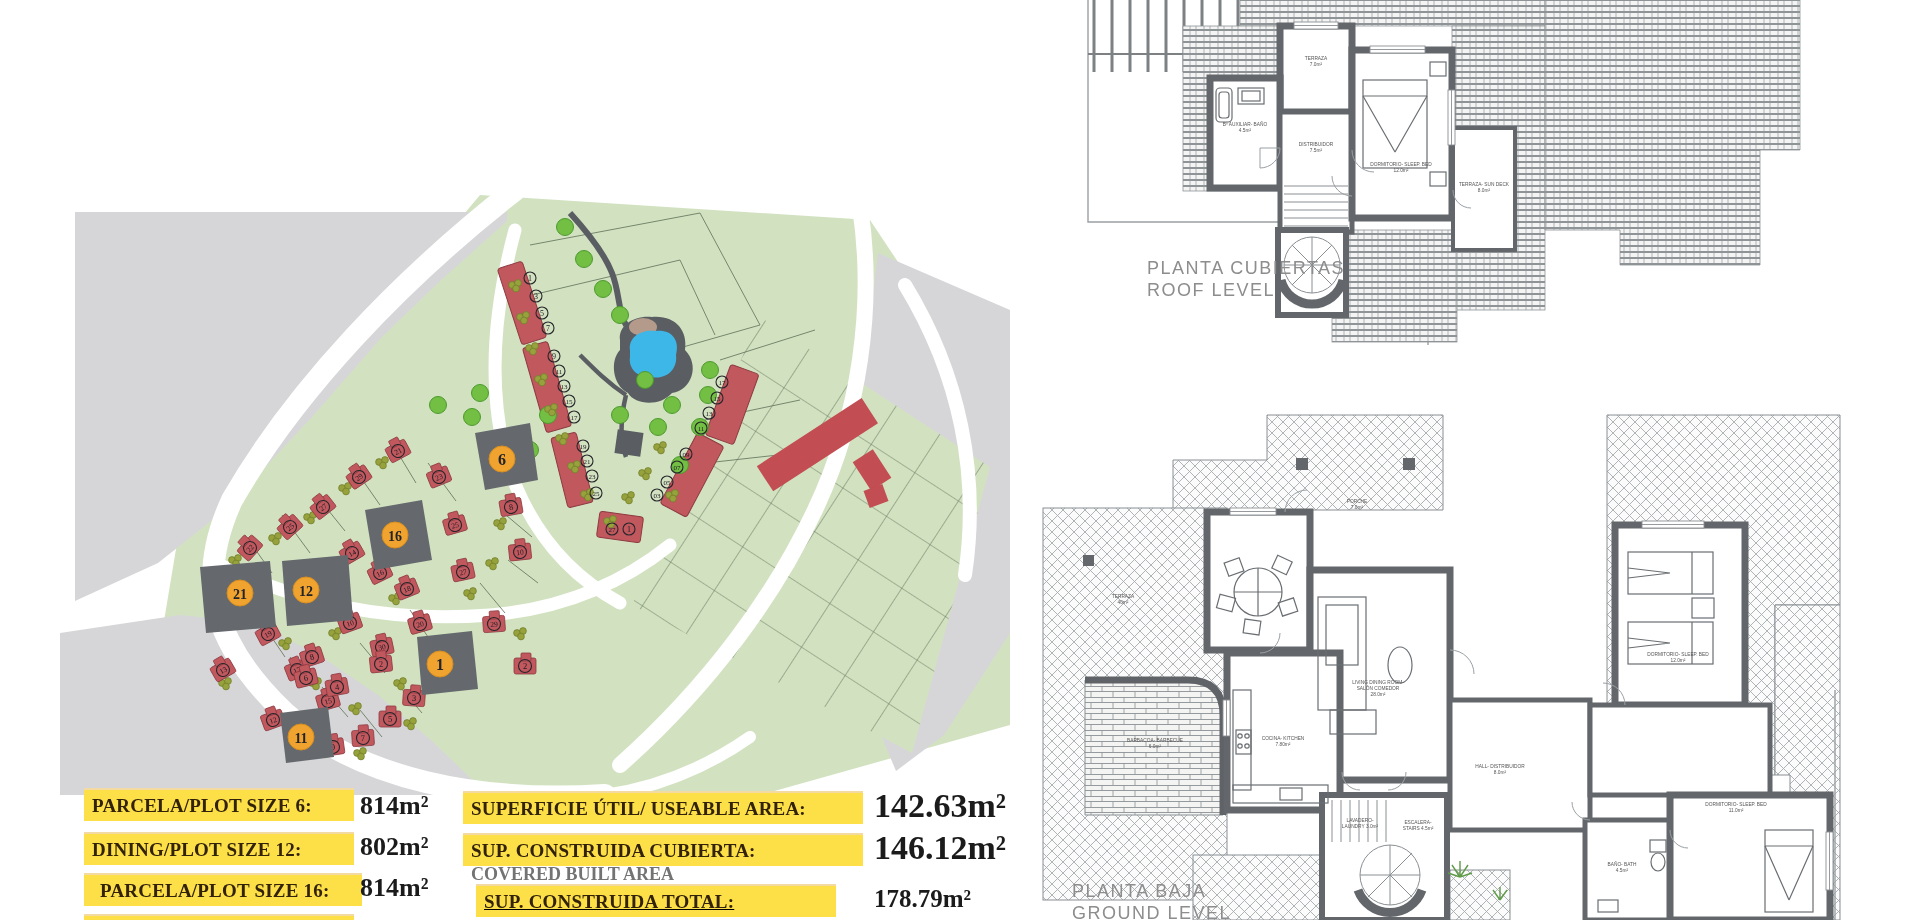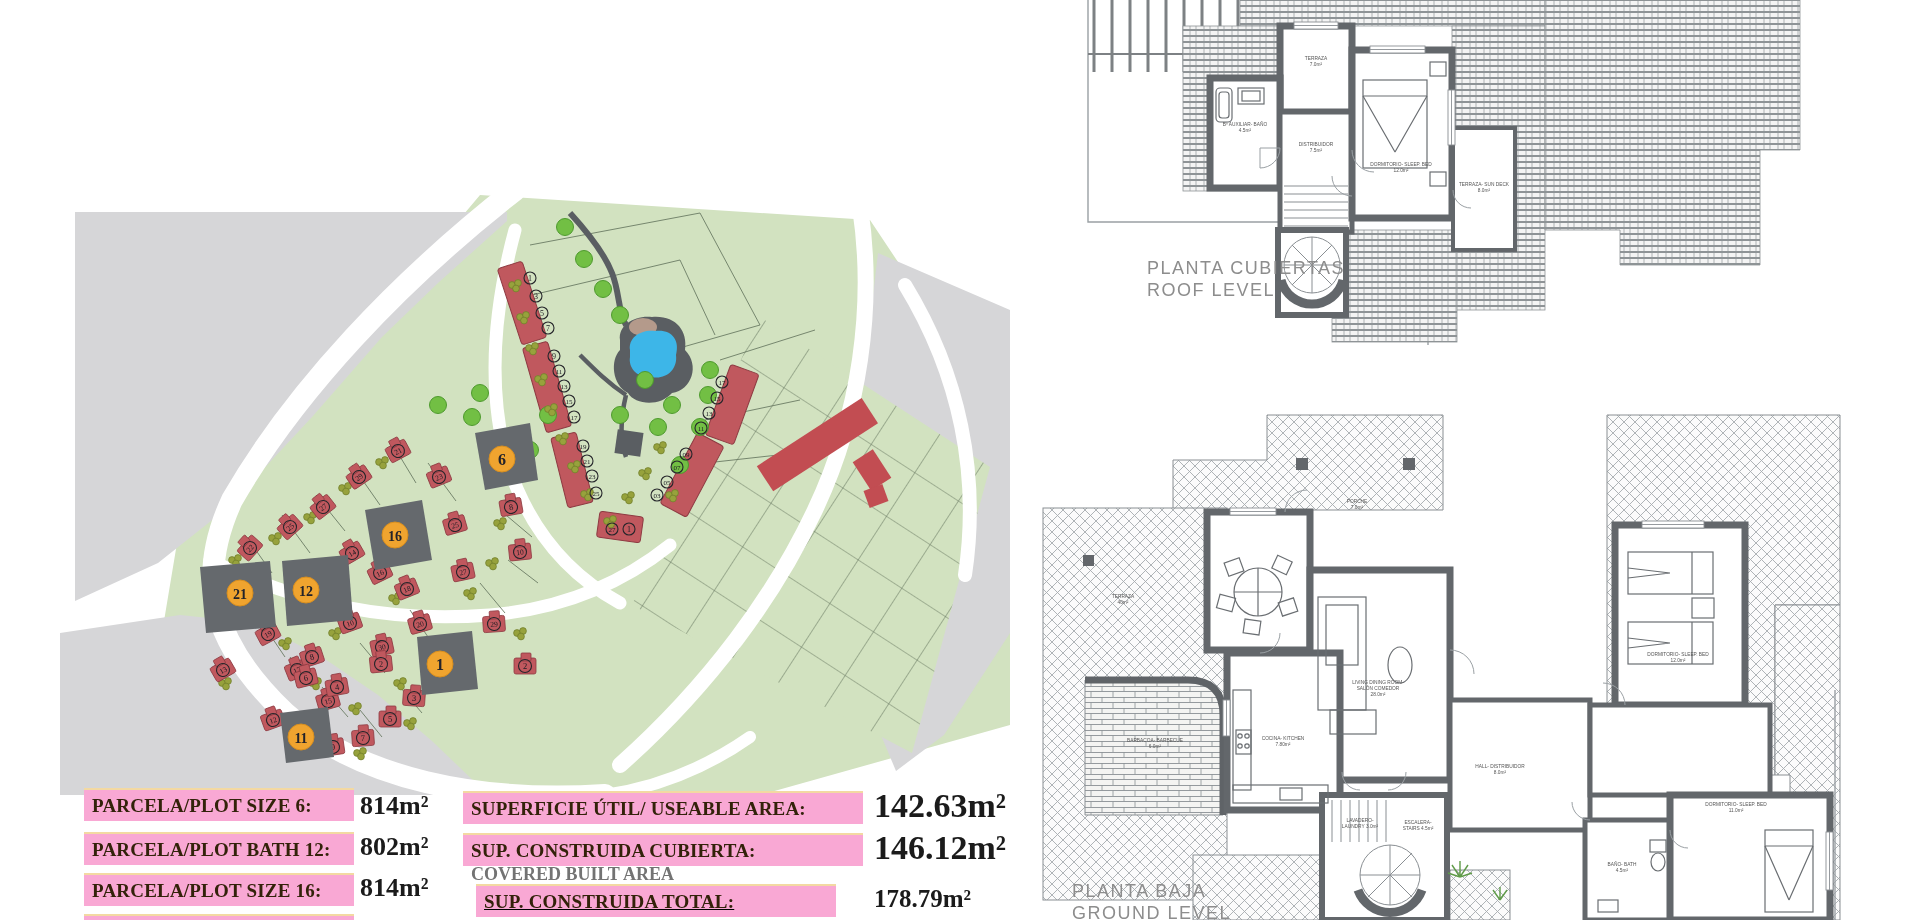--- a/index.html
+++ b/index.html
@@ -3,21 +3,21 @@
 <meta charset="utf-8">
 <style>
   html,body{margin:0;padding:0;}
   body{width:1920px;height:920px;overflow:hidden;background:#ffffff;position:relative;
        font-family:"Liberation Sans",sans-serif;}
   svg{position:absolute;display:block;}
   #site-svg{left:60px;top:165px;}
   #roof-svg{left:1060px;top:0px;}
   #ground-svg{left:1030px;top:400px;}
   #spec-table{position:absolute;left:84px;top:788px;width:900px;height:132px;}
-  .orange-box{position:absolute;background:#f9a8d4;border-top:2px solid #f3d9a2;}
+  .orange-box{position:absolute;background:#fde047;border-top:2px solid #f3d9a2;}
   .orange-box span{display:block;font-family:"Liberation Serif",serif;font-weight:bold;
        color:#33220a;font-size:19px;line-height:31px;padding-left:8px;letter-spacing:.2px;white-space:nowrap;}
   .val{position:absolute;font-family:"Liberation Serif",serif;font-weight:bold;color:#1b1b1b;
        font-size:26px;line-height:33px;white-space:nowrap;}
   .subline{position:absolute;font-family:"Liberation Serif",serif;font-weight:bold;color:#737373;
        font-size:18px;white-space:nowrap;}
   .plan-title{fill:#8d8d8d;font-family:"Liberation Sans",sans-serif;font-size:18px;letter-spacing:1.5px;}
 </style>
 </head>
 <body>
@@ -582,24 +582,24 @@
       </g>
     </g>
 </svg>
 
 <div id="spec-table">
   <div class="orange-box" style="left:0;top:3;width:270px;height:31px;">
       <span>PARCELA/PLOT SIZE 6:</span>
     </div>
   <div class="val" style="left:276px;top:1px;">814m²</div>
   <div class="orange-box" style="left:0;top:44px;width:270px;height:31px;">
-      <span>PARCELA/PLOT BATH 12:</span>
+      <span>DINING/PLOT SIZE 12:</span>
     </div>
   <div class="val" style="left:276px;top:42px;">802m²</div>
-  <div class="orange-box" style="left:0;top:85px;width:270px;height:31px;">
+  <div class="orange-box" style="left:0;top:85px;width:270px;height:31px;padding-left:8px;">
       <span>PARCELA/PLOT SIZE 16:</span>
     </div>
   <div class="val" style="left:276px;top:83px;">814m²</div>
   <div class="orange-box" style="left:0;top:126px;width:270px;height:8px;">
       <span></span>
     </div>
 
   <div class="orange-box" style="left:379px;top:3px;width:400px;height:31px;">
       <span>SUPERFICIE ÚTIL/ USEABLE AREA:</span>
     </div>

